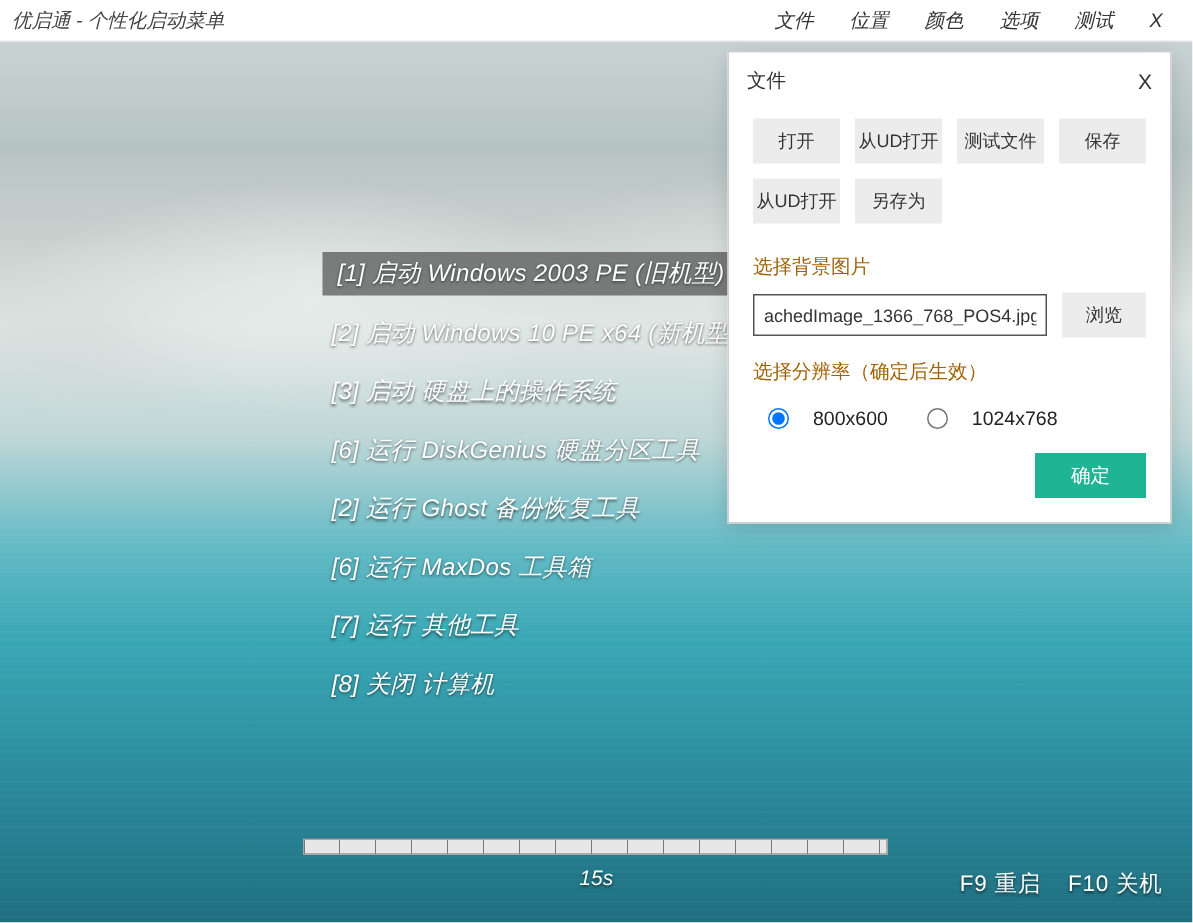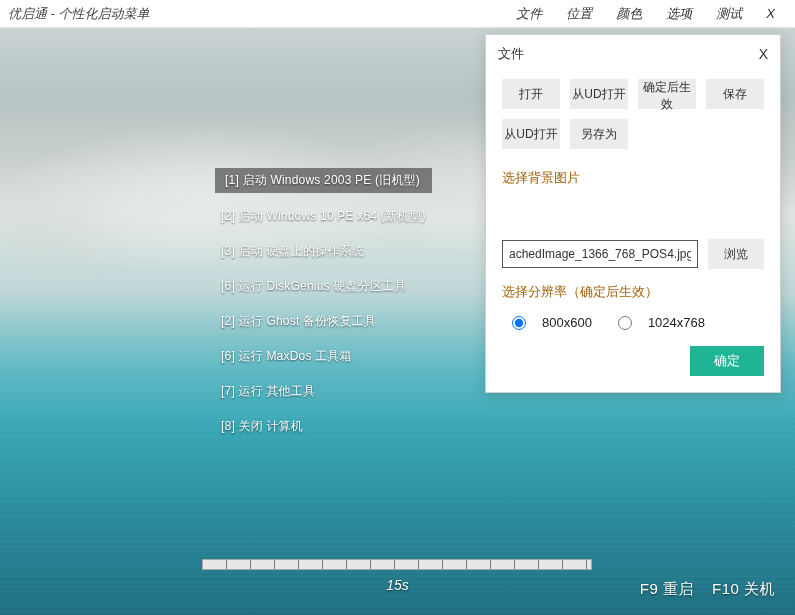--- a/index.html
+++ b/index.html
@@ -50,23 +50,23 @@
       repeating-linear-gradient(to bottom,
         rgba(255,255,255,.05) 0 1px, rgba(0,0,0,0) 1px 5px);
     opacity: .5;
   }
   .boot-list {
     position: absolute; left: 215px; top: 140px;
     display: flex; flex-direction: column; gap: 12px;
     font-family: "Microsoft YaHei Light", "Segoe UI", sans-serif;
   }
   .boot-item {
-    color: #fff; font-size: 12px; letter-spacing: .2px;
+    color: #fff; font-size: 16px; letter-spacing: .2px;
     text-shadow: 0 1px 2px rgba(0,0,0,.6);
-    padding: 3px 6px; white-space: nowrap;
+    padding: 3px 6px; white-space: nowrap; font-style: italic;
   }
   .boot-item.sel {
     background: rgba(60,60,60,.62);
     padding: 4px 10px;
   }
   .progressbar {
     position: absolute; left: 202px; bottom: 45px; width: 390px; height: 11px;
     background: #3a3a3a;
     border: 1px solid rgba(255,255,255,.55);
   }
@@ -105,21 +105,21 @@
     gap: 10px; padding: 4px 16px 10px 16px;
   }
   .btn {
     background: #ececec; border: none; height: 30px;
     font-size: 12px; color: #333; cursor: pointer;
   }
   .section-label {
     padding: 10px 16px 8px 16px; color: #a16207; font-size: 13px;
   }
   .file-row {
-    display: flex; gap: 10px; padding: 0 16px 4px 16px; align-items: center; margin-top: 44px;
+    display: flex; gap: 10px; padding: 0 16px 4px 16px; align-items: center;
   }
   .file-row input[type=text] {
     flex: 1; height: 28px; border: 1px solid #555;
     padding: 0 6px; font-size: 12px; color: #333;
   }
   .radio-row {
     display: flex; gap: 26px; padding: 6px 22px 6px 26px; align-items: center;
     font-size: 13px; color: #222;
   }
   .radio-row label { display: flex; align-items: center; gap: 16px; cursor: pointer; }
@@ -169,21 +169,21 @@
 
 <div class="panel">
   <div class="panel-hdr">
     <span class="pt">文件</span>
     <span class="px">X</span>
   </div>
 
   <div class="btn-grid">
     <button class="btn">打开</button>
     <button class="btn">从UD打开</button>
-    <button class="btn">确定后生效</button>
+    <button class="btn">测试文件</button>
     <button class="btn">保存</button>
     <button class="btn">从UD打开</button>
     <button class="btn">另存为</button>
   </div>
 
   <div class="section-label">选择背景图片</div>
   <div class="file-row">
     <input type="text" value="achedImage_1366_768_POS4.jpg" style="">
     <button class="btn" style="width:56px">浏览</button>
   </div>

